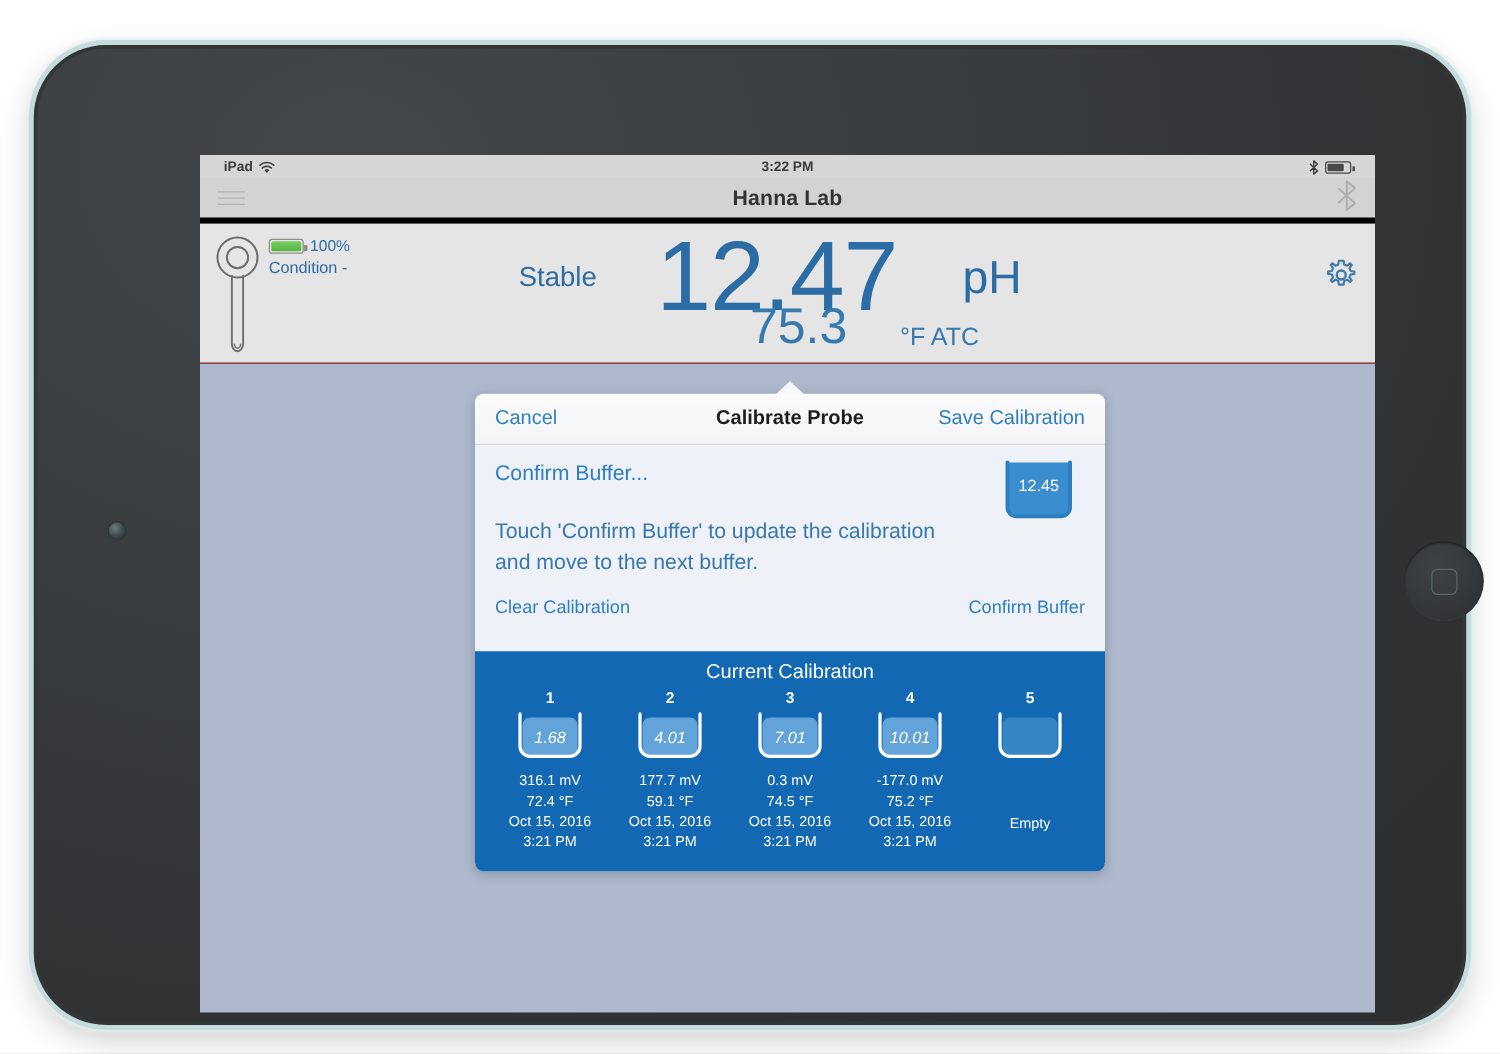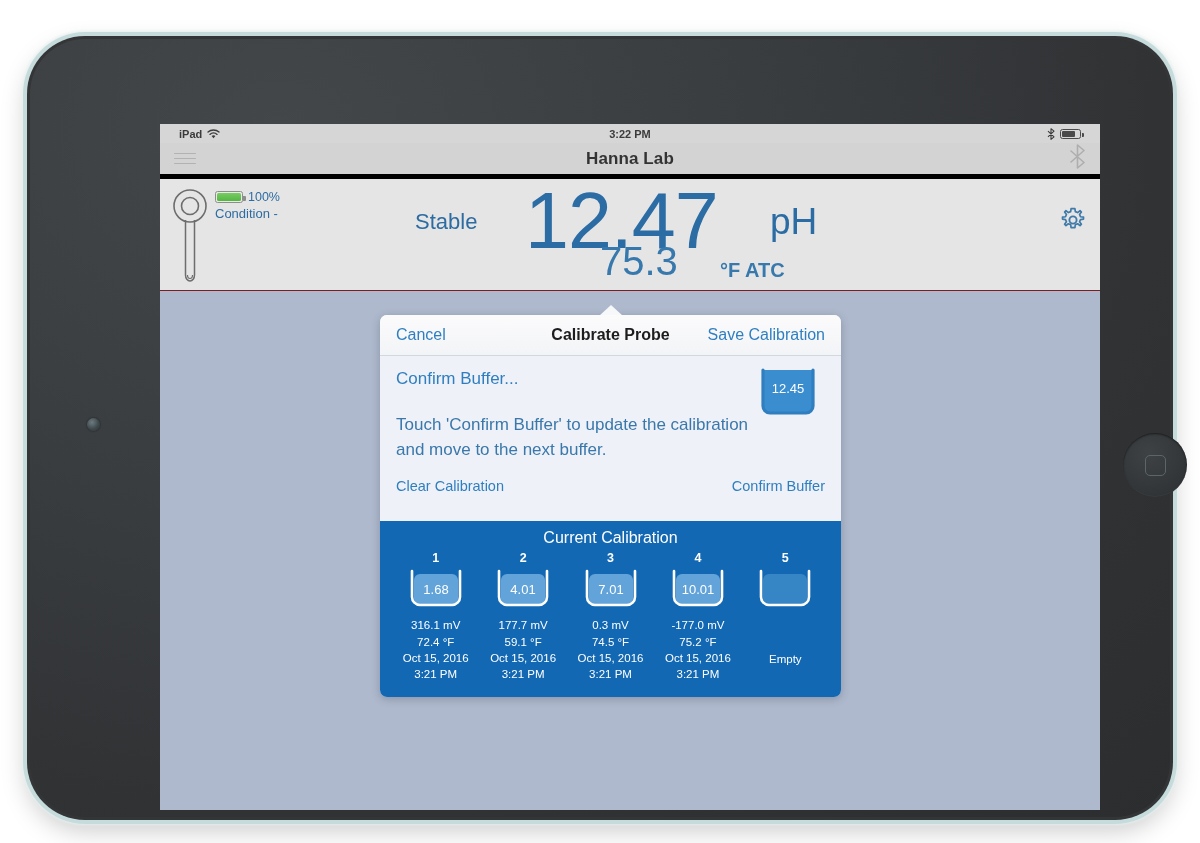--- a/index.html
+++ b/index.html
@@ -135,29 +135,29 @@
   #ph-unit{
     position:absolute; left:405px; top:22px;
     font-size:37px; color:#2b6ca4;
   }
   #temp-value{
     position:absolute; left:235px; top:62px;
     font-size:40px; color:#3779ad; line-height:1;
   }
   #temp-unit{
     position:absolute; left:355px; top:80px;
-    font-size:20px; color:#3779ad;font-weight:bold;
+    font-size:20px; color:#3779ad;
   }
   #gear-btn{ position:absolute; right:14px; top:28px; cursor:pointer;}
 
   
   #dialog{
     position:absolute;
     left:220px; top:191px;
-    width:461px;
+    width:504px;
     border-radius:7px;
     background:#eef1f7;
     box-shadow:0 2px 9px rgba(40,50,70,.28);
     overflow:visible;
   }
   #dialog-pointer{
     position:absolute; top:-10px; left:50%; margin-left:-12px;
     width:0;height:0;
     border-left:12px solid transparent;
     border-right:12px solid transparent;
@@ -196,21 +196,21 @@
     border-radius:0 0 7px 7px;
     padding:8px 12px 14px 12px;
     margin-top:27px;
   }
   #cal-title{
     text-align:center; color:#fff; font-size:16px; margin-bottom:4px;
   }
   #cal-grid{ display:flex; }
   .cal-col{ flex:1; display:flex; flex-direction:column; align-items:center;}
   .cal-num{ color:#fff; font-size:12.5px; font-weight:bold; margin-bottom:3px;}
-  .cal-beaker-wrap{ height:42px; display:flex; }
+  .cal-beaker-wrap{ height:42px; display:flex; font-style:italic;}
   .cal-lines{ margin-top:7px; text-align:center; color:#fff; font-size:11.5px; line-height:1.42;}
   .cal-empty{ margin-top:7px; color:#fff; font-size:11.5px; padding-top:36px;}
 </style>
 </head>
 <body>
 
 <div id="device-frame">
   <div id="device-body"></div>
   <div id="front-camera"></div>
   <div id="home-button">

